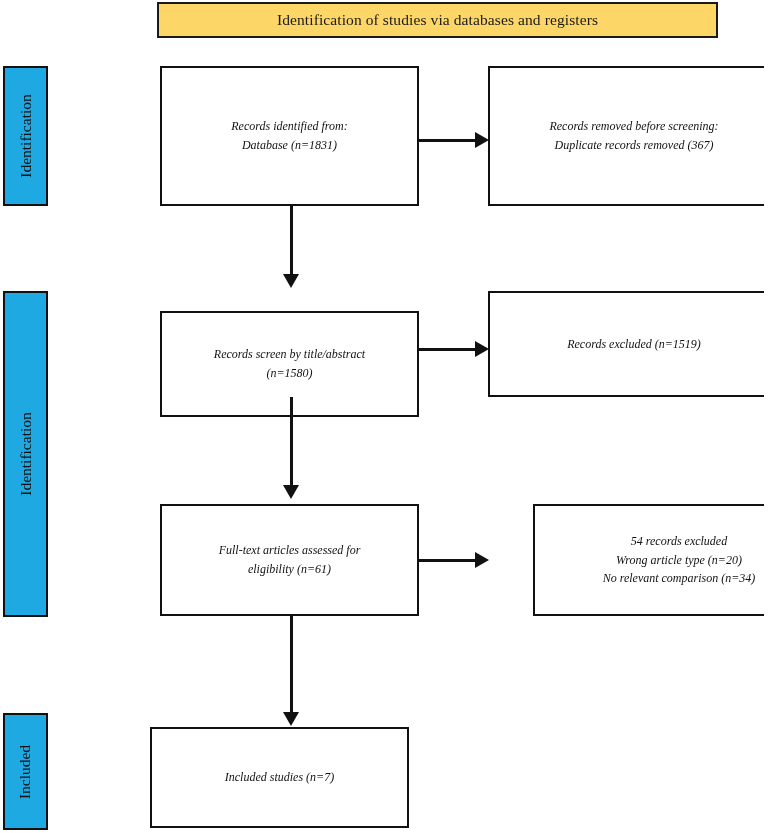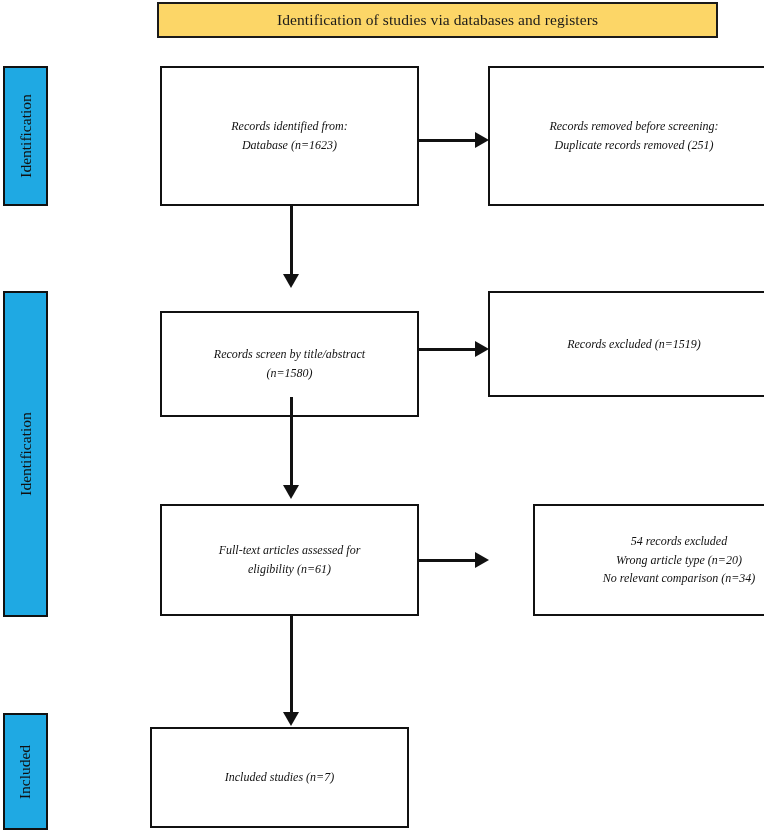--- a/index.html
+++ b/index.html
@@ -121,28 +121,28 @@
     <span class="stage-text">Identification</span>
   </div>
 
   <div class="stage" style="top:713px; height:117px;">
     <span class="stage-text">Included</span>
   </div>
 
   <div class="box" style="left:160px; top:66px; width:259px; height:140px;">
     <div class="box-text">
       <span class="ln">Records identified from:</span>
-      <span class="ln">Database (n=1623)</span>
+      <span class="ln">Database (n=1831)</span>
     </div>
   </div>
 
   <div class="box" style="left:488px; top:66px; width:292px; height:140px;">
     <div class="box-text">
       <span class="ln">Records removed before screening:</span>
-      <span class="ln">Duplicate records removed (251)</span>
+      <span class="ln">Duplicate records removed (367)</span>
     </div>
   </div>
 
   <div class="conn-h" style="left:419px; top:139px; width:58px;"></div>
   <div class="arrow-right" style="left:475px; top:132px;"></div>
 
   <div class="conn-v" style="left:290px; top:206px; height:70px;"></div>
   <div class="arrow-down" style="left:283px; top:274px;"></div>
 
   <div class="box" style="left:160px; top:291px; width:259px; height:106px;margin-top:20px;">

